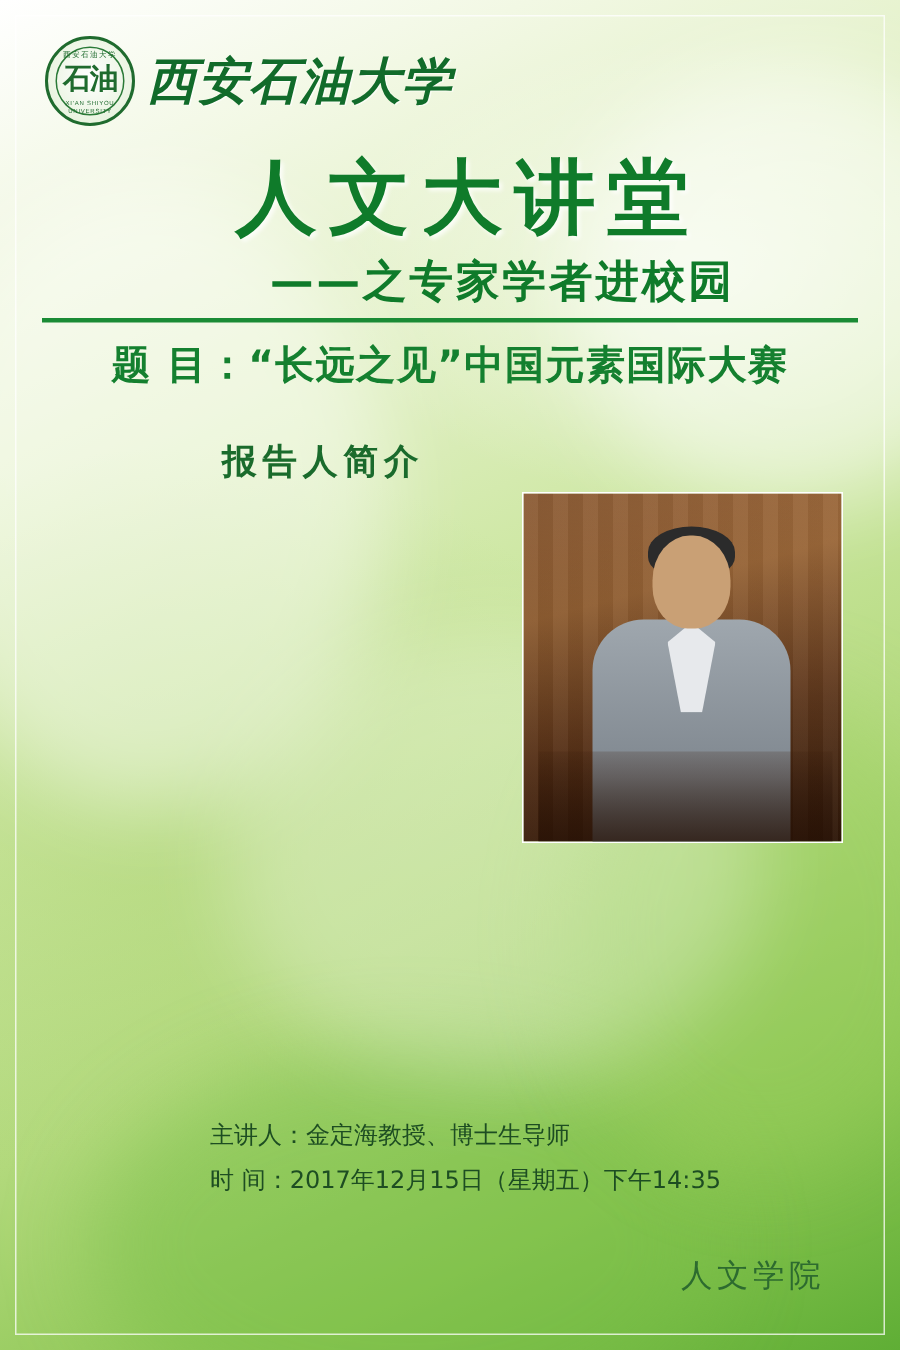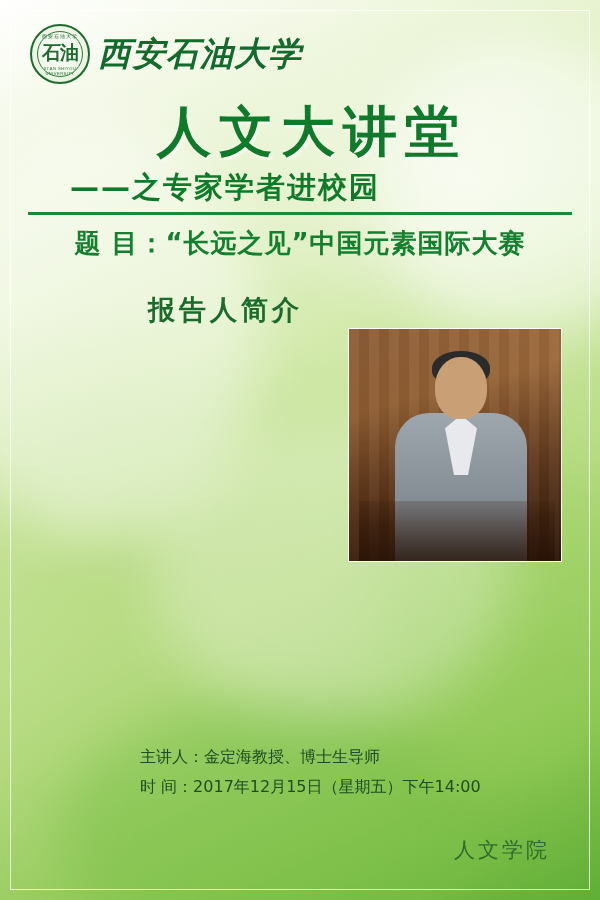--- a/index.html
+++ b/index.html
@@ -124,21 +124,21 @@
     color: #0f7b2a;
     letter-spacing: 8px;
     font-family: "DejaVu Sans", sans-serif;
     text-shadow: 2px 2px 3px rgba(255,255,255,0.8);
   }
   .title-sub {
     position: absolute;
     top: 168px;
     left: 0;
     width: 100%;
-    text-align: left;
+    text-align: center;
     font-size: 29px;
     font-weight: bold;
     color: #0f7b2a;
     letter-spacing: 2px;
     padding-left: 70px;
     box-sizing: border-box;
     font-family: "DejaVu Sans", sans-serif;
   }
   .rule {
     position: absolute;
@@ -159,21 +159,21 @@
     color: #14802f;
     letter-spacing: 1px;
     font-family: "DejaVu Sans", sans-serif;
   }
 
   
   .bio-heading {
     position: absolute;
     top: 292px;
     left: 148px;
-    font-size: 27px;
+    font-size: 23px;
     font-weight: bold;
     color: #1a6b2c;
     letter-spacing: 4px;
     font-family: "DejaVu Sans", sans-serif;
   }
 
   .photo {
     position: absolute;
     right: 38px;
     top: 328px;
@@ -303,20 +303,20 @@
       <div class="ph-head"></div>
       <div class="ph-chair"></div>
     </div>
 
 
     <div class="details">
       <div class="row">
         <span class="lbl">主讲人：</span><span>金定海教授、博士生导师</span>
       </div>
       <div class="row">
-        <span class="lbl">时  间：</span><span>2017年12月15日（星期五）下午14:00</span>
+        <span class="lbl">时  间：</span><span>2017年12月15日（星期五）下午14:35</span>
       </div>
     </div>
 
     <div class="org">人文学院</div>
 
   </div>
 </div>
 
 </body></html>

